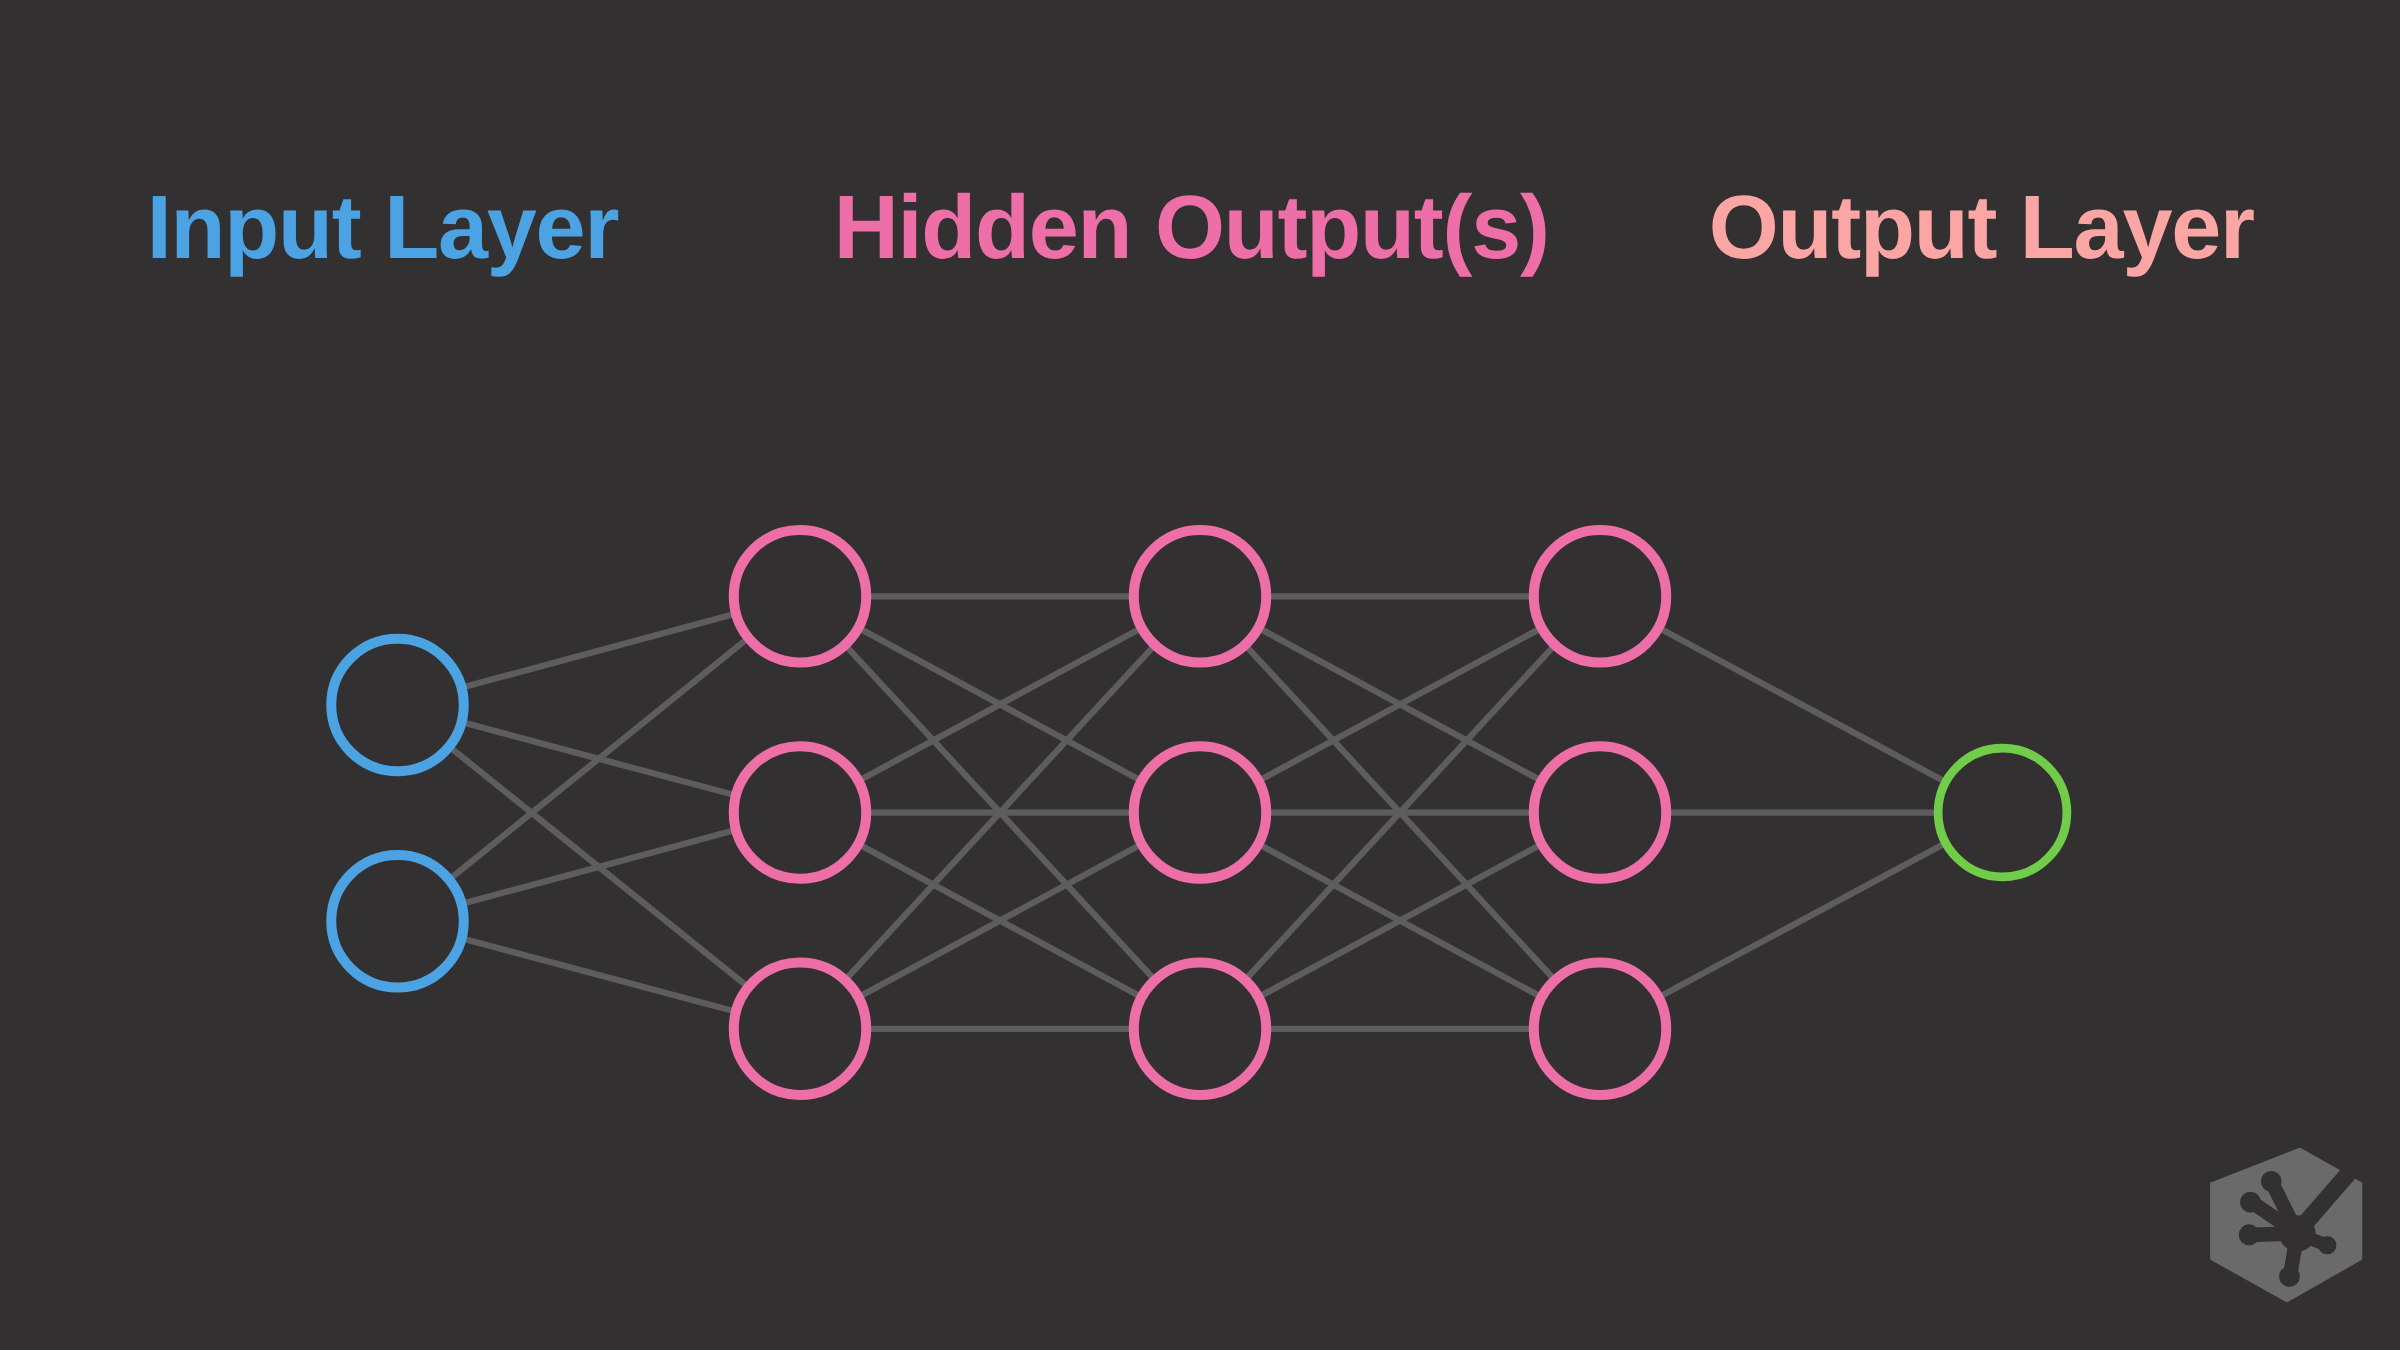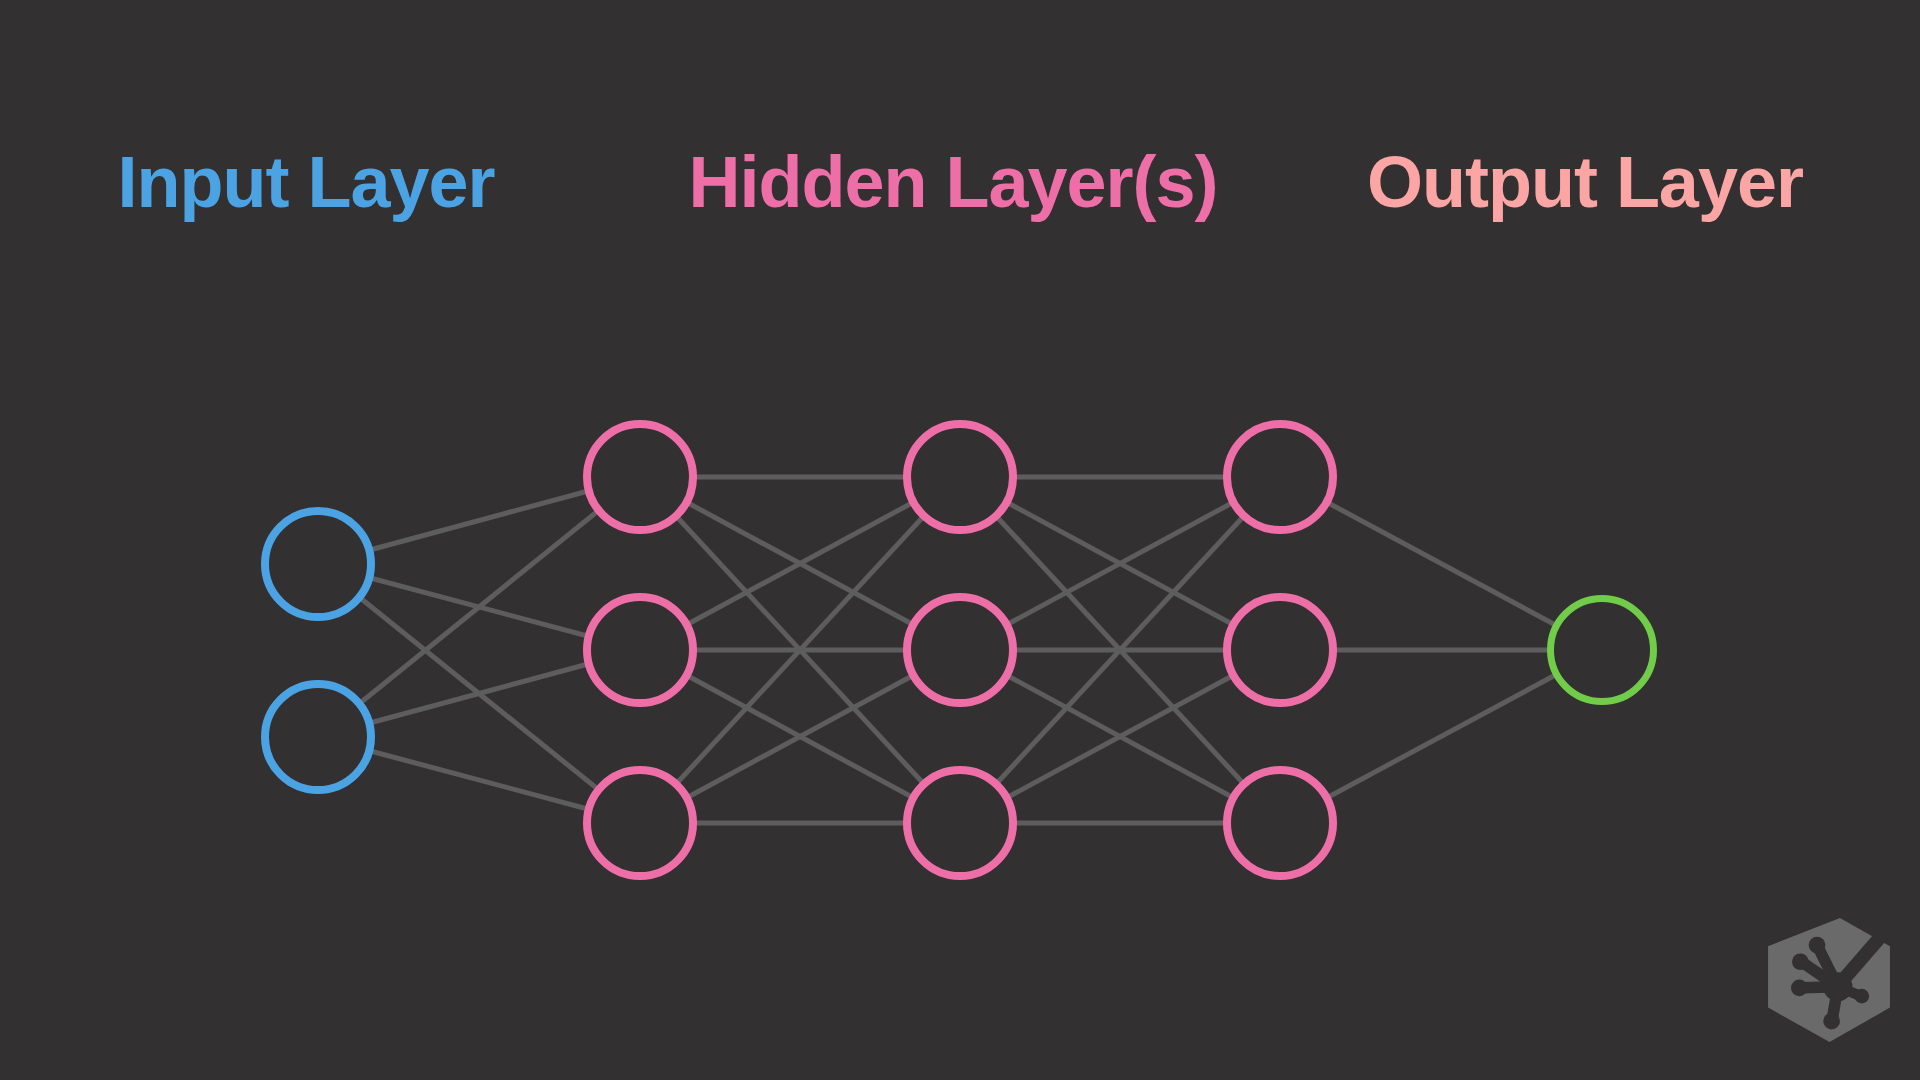--- a/index.html
+++ b/index.html
@@ -64,21 +64,21 @@
       <circle cx="960" cy="477" r="53" fill="#323030" stroke="#ee6fa7" stroke-width="8"></circle>
       <circle cx="960" cy="650" r="53" fill="#323030" stroke="#ee6fa7" stroke-width="8"></circle>
       <circle cx="960" cy="823" r="53" fill="#323030" stroke="#ee6fa7" stroke-width="8"></circle>
       <circle cx="1280" cy="477" r="53" fill="#323030" stroke="#ee6fa7" stroke-width="8"></circle>
       <circle cx="1280" cy="650" r="53" fill="#323030" stroke="#ee6fa7" stroke-width="8"></circle>
       <circle cx="1280" cy="823" r="53" fill="#323030" stroke="#ee6fa7" stroke-width="8"></circle>
       <circle cx="1602" cy="650" r="51.5" fill="#323030" stroke="#70cc49" stroke-width="7"></circle>
     </svg>
 
   <div class="layer-title" id="title-input" style="left: 306px; color: rgb(75, 163, 227);">Input Layer</div>
-  <div class="layer-title" id="title-hidden" style="left: 953px; color: rgb(238, 111, 167);">Hidden Layer(s)</div>
+  <div class="layer-title" id="title-hidden" style="left: 953px; color: rgb(238, 111, 167);">Hidden Output(s)</div>
   <div class="layer-title" id="title-output" style="left: 1585px; color: #fca5a5;">Output Layer</div>
 
   <svg class="logo" width="122" height="124" viewBox="0 0 117 119">
     <polygon id="logo-hex" points="69,0 117,27 117,86 59,119 0,86 0,27" fill="#6a6a6a"></polygon>
     <g>
       <line class="logo-cut" x1="67" y1="66" x2="33" y2="67" stroke-width="11" stroke-linecap="round" stroke="#323030"></line>
       <circle class="logo-cut-dot" cx="30" cy="67" r="8" fill="#323030"></circle>
       <line class="logo-cut" x1="67" y1="66" x2="35" y2="44" stroke-width="11" stroke-linecap="round" stroke="#323030"></line>
       <circle class="logo-cut-dot" cx="31" cy="42" r="8" fill="#323030"></circle>
       <line class="logo-cut" x1="67" y1="66" x2="49" y2="30" stroke-width="11" stroke-linecap="round" stroke="#323030"></line>

